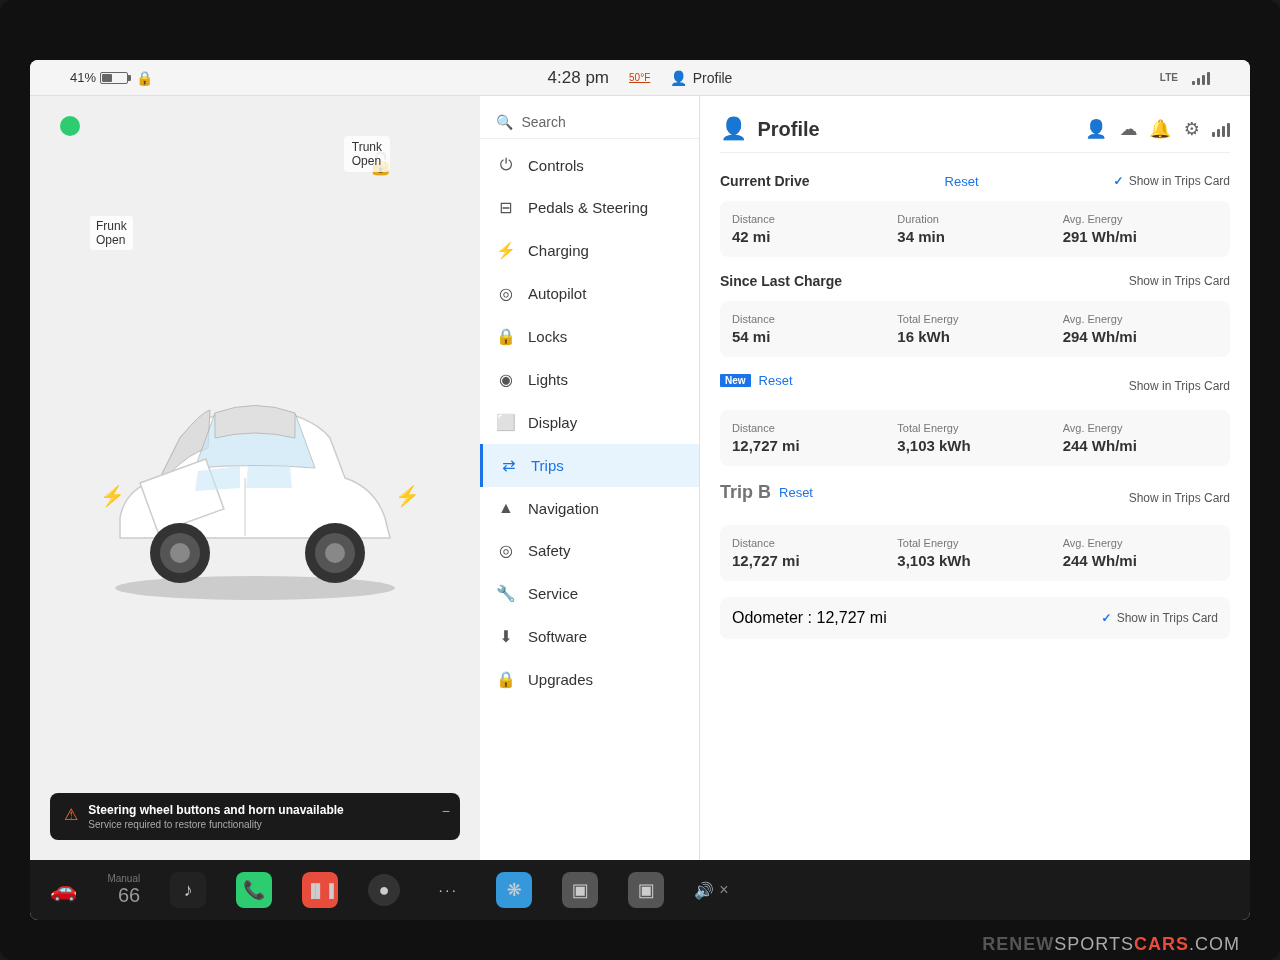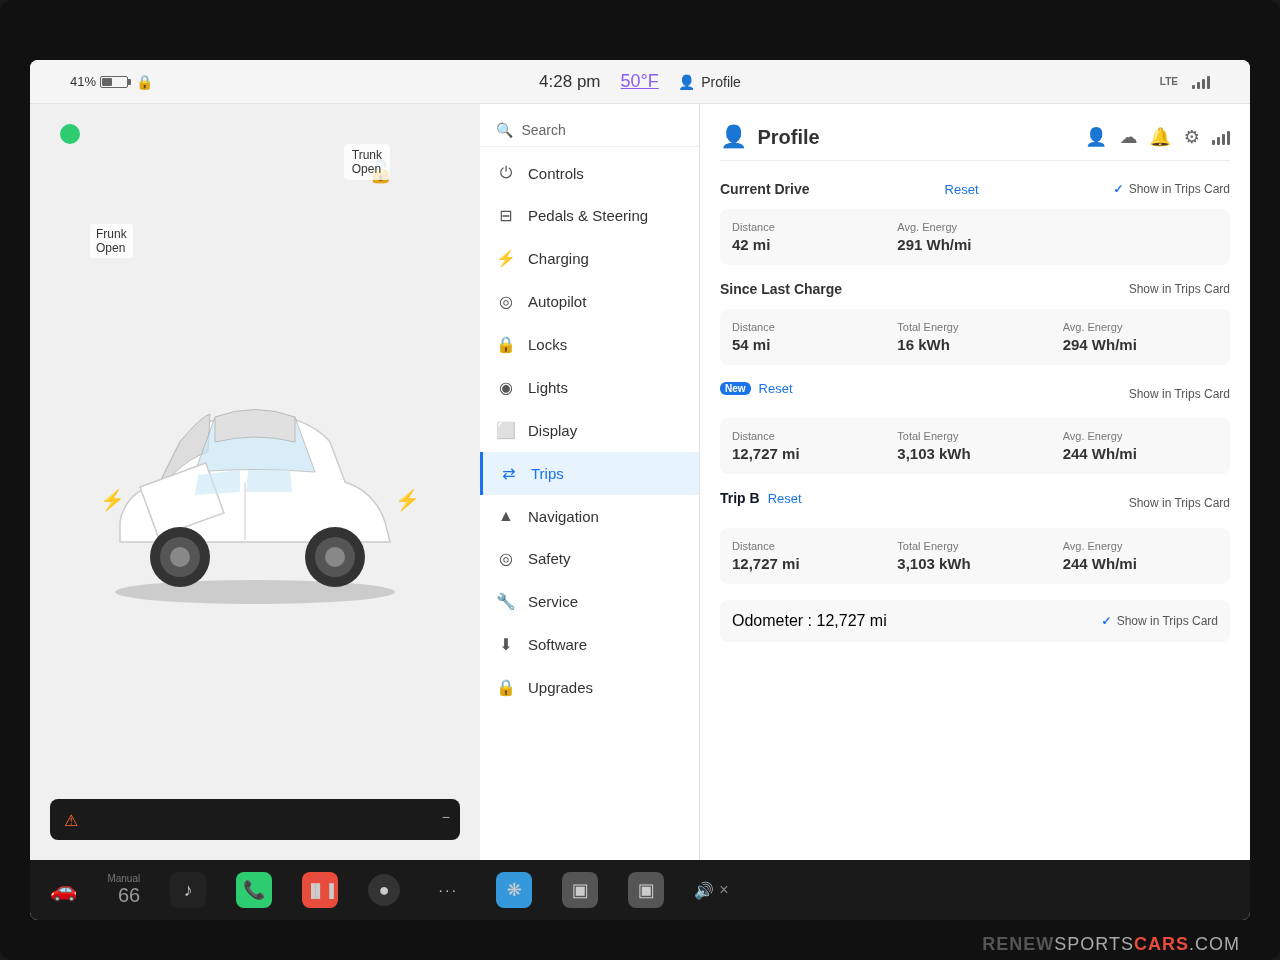--- a/index.html
+++ b/index.html
@@ -30,21 +30,21 @@
       background: #f5f5f5;
       border-radius: 8px;
       overflow: hidden;
       display: flex;
       flex-direction: column;
     }
 
     
     .status-bar {
       background: #f5f5f5;
-      height: 44px;
+      height: 36px;
       display: flex;
       align-items: center;
       justify-content: center;
       gap: 20px;
       border-bottom: 1px solid #e0e0e0;
       padding: 8px 20px;
       flex-shrink: 0;
     }
 
     .status-bar .battery-indicator {
@@ -86,22 +86,22 @@
       border-radius: 1px;
     }
 
     .status-time {
       font-size: 17px;
       font-weight: 500;
       color: #333;
     }
 
     .status-temp {
-      font-size: 18px;
-      color: #8b5cf6;
+      font-size: 10px;
+      color: #c2410c;
       text-decoration: underline;
     }
 
     .status-profile {
       display: flex;
       align-items: center;
       gap: 5px;
       font-size: 14px;
       color: #333;
       font-weight: 500;
@@ -348,31 +348,31 @@
     }
 
     .trip-header {
       display: flex;
       align-items: center;
       gap: 8px;
       margin-bottom: 10px;
     }
 
     .trip-label {
-      font-size: 14px;
+      font-size: 18px;
       font-weight: 600;
-      color: #0f172a;
+      color: #737373;
     }
 
     .new-badge {
       background: #1a73e8;
       color: white;
       font-size: 10px;
       padding: 1px 5px;
-      border-radius: 6px;
+      border-radius: 1px;
       font-weight: 600;
     }
 
     .odometer-section {
       background: #f8f8f8;
       border-radius: 8px;
       padding: 12px;
       display: flex;
       align-items: center;
       justify-content: space-between;
@@ -581,20 +581,24 @@
           <circle cx="255" cy="195" r="20" fill="#555"></circle>
           <circle cx="255" cy="195" r="10" fill="#888"></circle>
 
           <text x="315" y="145" font-size="20" fill="#f39c12">⚡</text>
           <text x="20" y="145" font-size="20" fill="#f39c12">⚡</text>
         </svg>
       </div>
 
       <div class="warning-banner">
         <span class="warning-icon">⚠</span>
+        <div class="warning-text">
+          <div class="title">Steering wheel buttons and horn unavailable</div>
+          <div class="subtitle">Service required to restore functionality</div>
+        </div>
         <span class="warning-close">−</span>
       </div>
     </div>
 
     <div class="menu-panel">
       <div class="search-bar">
         <span>🔍</span>
         <span>Search</span>
       </div>
 
@@ -677,20 +681,24 @@
           <span class="reset-btn">Reset</span>
           <div class="show-trips">
             <span class="checkmark">✓</span>
             <span>Show in Trips Card</span>
           </div>
         </div>
         <div class="stats-grid">
           <div class="stat-item">
             <span class="stat-label">Distance</span>
             <span class="stat-value">42 mi</span>
+          </div>
+          <div class="stat-item">
+            <span class="stat-label">Duration</span>
+            <span class="stat-value">34 min</span>
           </div>
           <div class="stat-item">
             <span class="stat-label">Avg. Energy</span>
             <span class="stat-value">291 Wh/mi</span>
           </div>
         </div>
       </div>
 
       <div class="trip-section">
         <div class="section-header">

